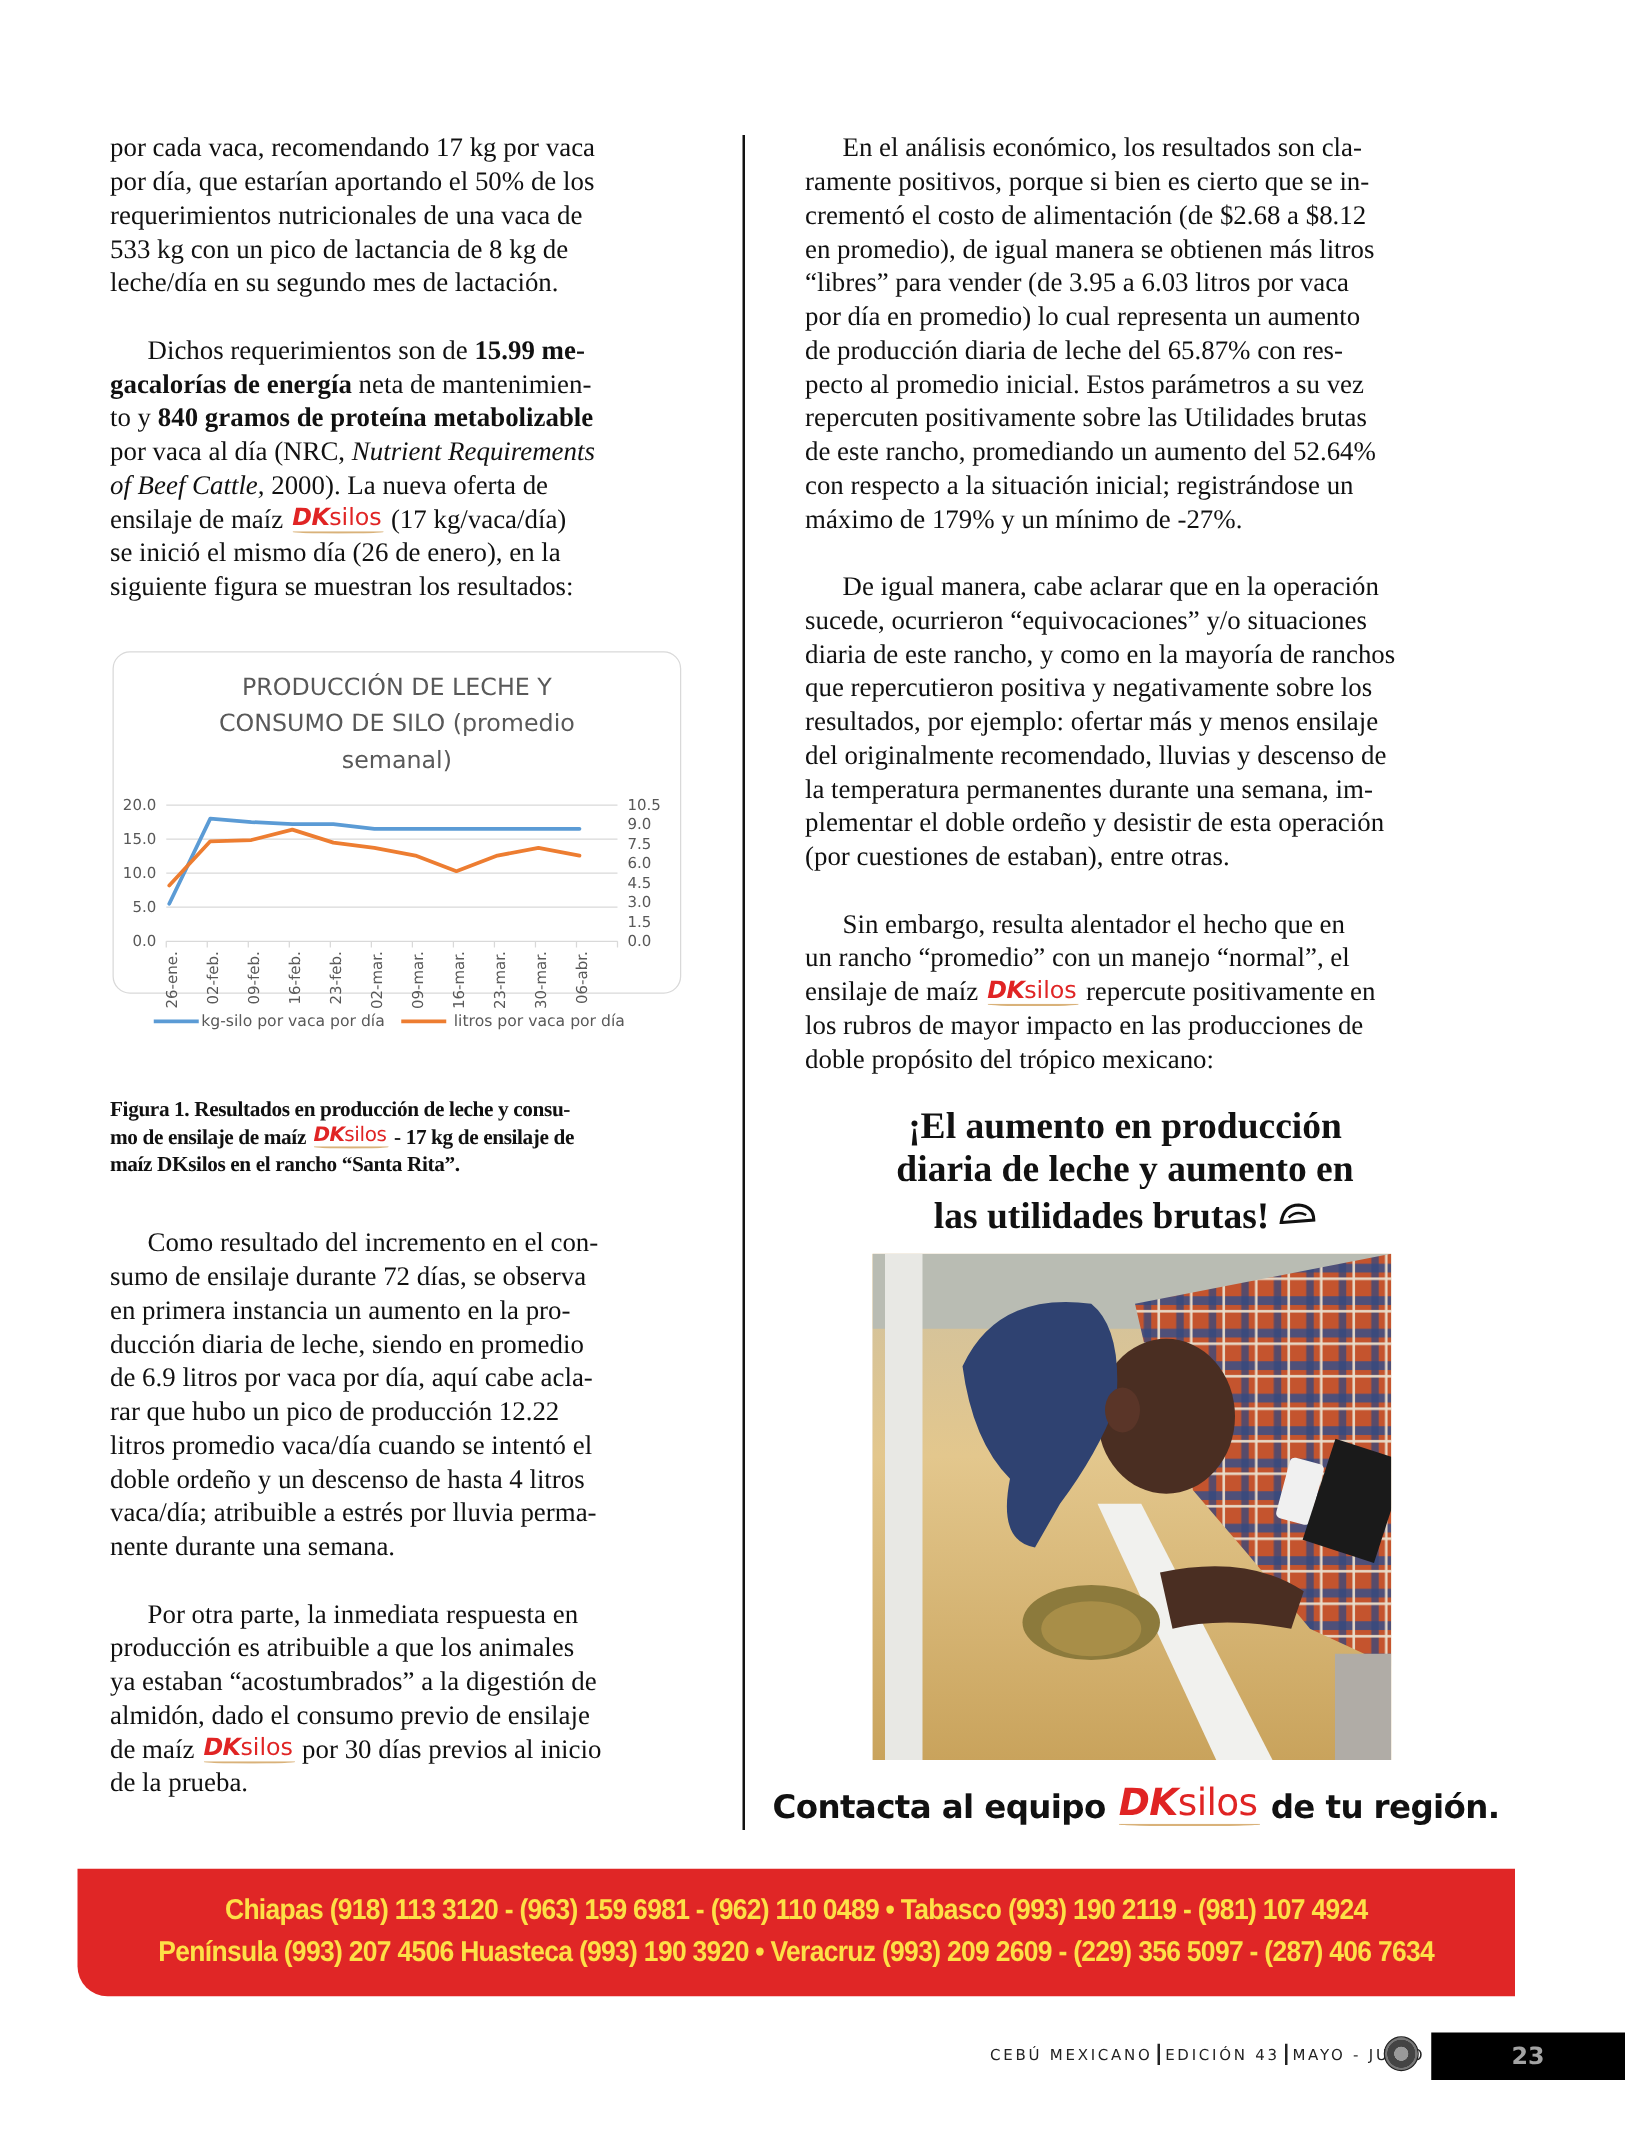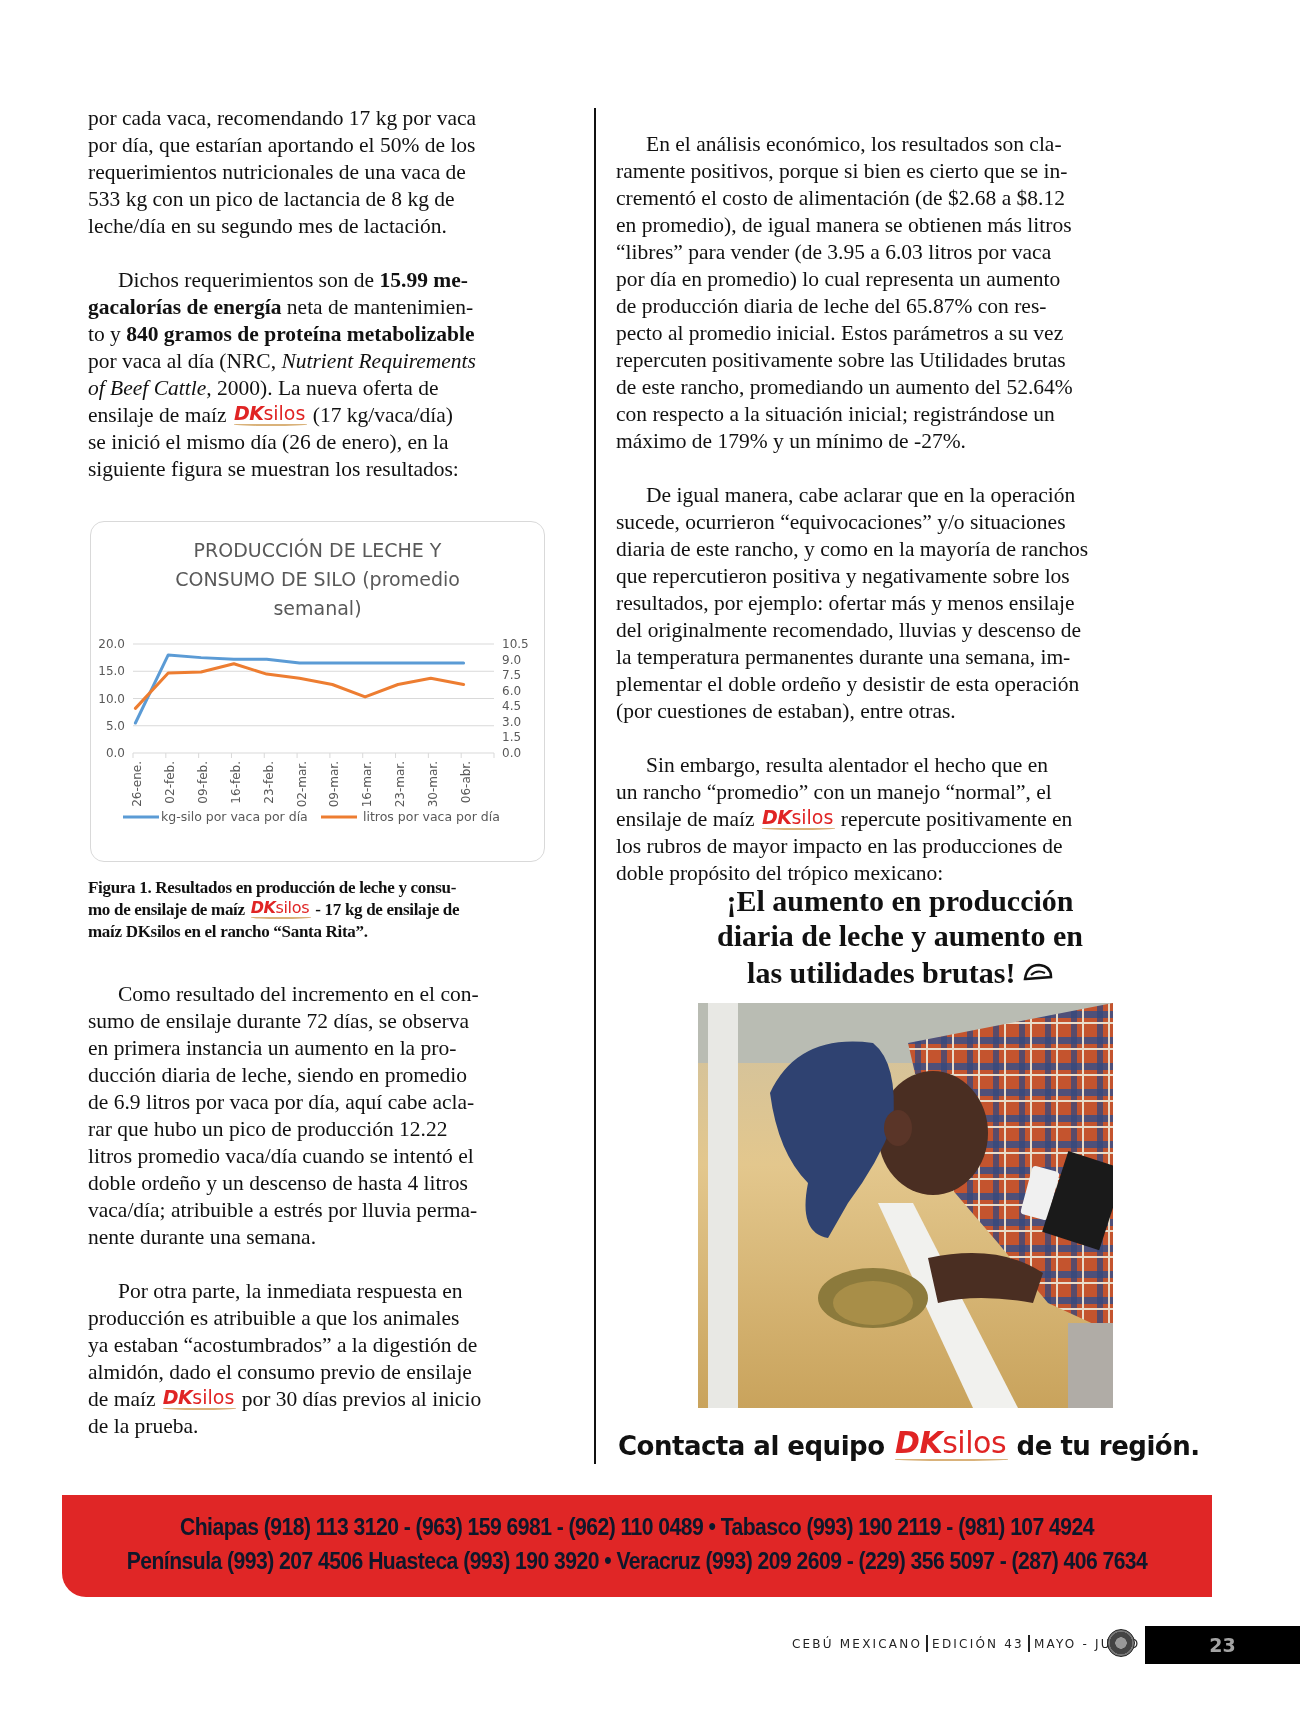--- a/index.html
+++ b/index.html
@@ -1,50 +1,50 @@
 <!DOCTYPE html>
 <html><head>
 <meta charset="utf-8">
 <style>
   * { box-sizing: border-box; margin: 0; padding: 0; }
   html, body { width: 1300px; height: 1713px; background: #ffffff; overflow: hidden; }
   body { position: relative; font-family: "Liberation Serif", "DejaVu Serif", serif; color: #111; }
 
   .col { position: absolute; font-size: 21.5px; line-height: 27px; }
   .col-left { left: 88px; top: 105px; width: 462px; }
-  .col-right { left: 616px; top: 105px; width: 535px; margin-top: 26px; }
+  .col-right { left: 644px; top: 105px; width: 535px; }
   .col p { margin: 0 0 27px 0; }
   .col p.indent { text-indent: 30px; }
   .col .line { display: block; white-space: nowrap; }
   .col b { font-weight: bold; }
   .col i { font-style: italic; }
 
   .divider { position: absolute; left: 594px; top: 108px; width: 2px; height: 1356px; background: #111; }
 
   .dk-logo { display: inline-block; position: relative; font-family: "DejaVu Sans", sans-serif; line-height: 1; vertical-align: 2px; padding: 0 2px 3px 2px; }
   .dk-logo .dk { color: #e02424; font-weight: bold; font-style: italic; letter-spacing: -0.5px; }
   .dk-logo .silos { color: #e02424; font-weight: normal; }
   .dk-logo .swoosh { position: absolute; left: 2px; right: 0; bottom: 0; height: 3px; border-bottom: 2px solid #d9b27a; border-radius: 0 0 50% 50%; }
   .dk-inline { font-size: 19px; }
 
-  .chart-box { position: absolute; left: 90px; top: 521px; width: 455px; height: 341px; border: 1.5px solid #d9d9d9; border-radius: 14px; background: #fff; font-family: "DejaVu Sans", sans-serif; }
+  .chart-box { position: absolute; left: 90px; top: 521px; width: 455px; height: 274px; border: 1.5px solid #d9d9d9; border-radius: 14px; background: #fff; font-family: "DejaVu Sans", sans-serif; }
   .chart-title { position: absolute; top: 14px; left: 0; width: 100%; text-align: center; color: #595959; font-size: 19px; line-height: 29px; }
   .chart-svg { position: absolute; left: 0; top: 0; }
 
   .caption { position: absolute; left: 88px; top: 877px; width: 460px; font-weight: bold; font-size: 17px; line-height: 22px; letter-spacing: -0.3px; }
 
   .headline { position: absolute; left: 660px; top: 883px; width: 480px; text-align: center; font-weight: bold; font-size: 30px; line-height: 35px; }
   .headline .ico { display: inline-block; vertical-align: 2px; }
 
   .photo { position: absolute; left: 698px; top: 1003px; width: 415px; height: 405px; overflow: hidden; background: #d9c49a; }
 
   .contact { position: absolute; left: 618px; top: 1428px; width: 590px; font-family: "DejaVu Sans", sans-serif; font-weight: bold; font-size: 26px; white-space: nowrap; letter-spacing: -0.5px; }
   .contact .dk-big { font-size: 30px; }
 
-  .band { position: absolute; left: 62px; top: 1495px; width: 1150px; height: 102px; background: #e02626; border-radius: 0 0 0 24px; color: #0f172a; font-family: "Liberation Sans", sans-serif; font-weight: bold; text-align: center; }
+  .band { position: absolute; left: 62px; top: 1495px; width: 1150px; height: 102px; background: #e02626; border-radius: 0 0 0 24px; color: #fde047; font-family: "Liberation Sans", sans-serif; font-weight: bold; text-align: center; }
   .band .row { position: absolute; left: 0; width: 100%; font-size: 23px; letter-spacing: -0.6px; white-space: nowrap; transform: scaleX(0.92); }
   .band .r1 { top: 19px; }
   .band .r2 { top: 53px; }
 
   .footer-text { position: absolute; left: 792px; top: 1635px; font-family: "DejaVu Sans", sans-serif; font-size: 12px; letter-spacing: 2.2px; color: #222; white-space: nowrap; }
   .footer-text .sep { display: inline-block; width: 2px; height: 17px; background: #222; vertical-align: -4px; margin: 0 4px; }
   .seal { position: absolute; left: 1107px; top: 1629px; width: 28px; height: 28px; border-radius: 50%; background: radial-gradient(circle, #999 0 30%, #444 32% 60%, #777 62% 100%); border: 1px solid #222; }
   .page-num-box { position: absolute; left: 1145px; top: 1626px; width: 155px; height: 38px; background: #000; color: #a3a3a3; font-family: "DejaVu Sans", sans-serif; font-weight: bold; font-size: 19px; text-align: center; line-height: 38px; }
 </style>
 </head>

